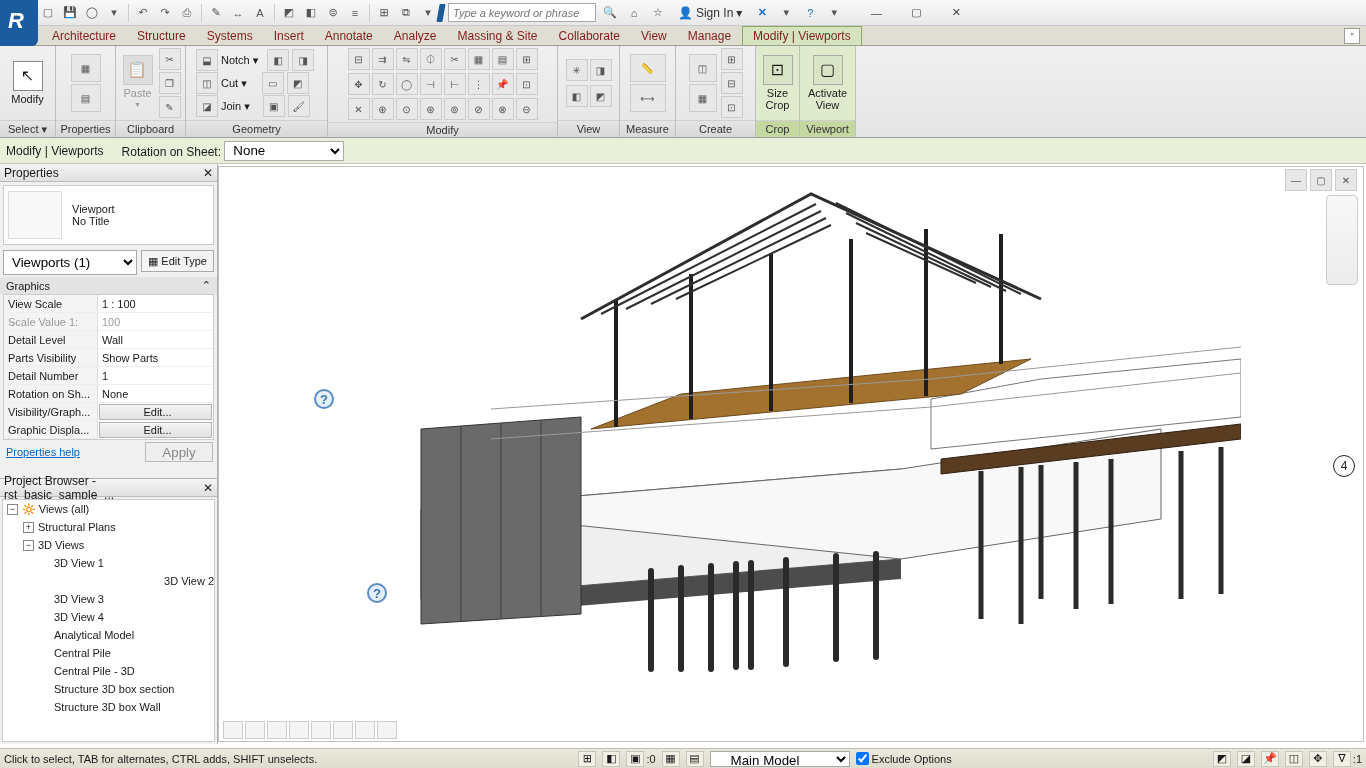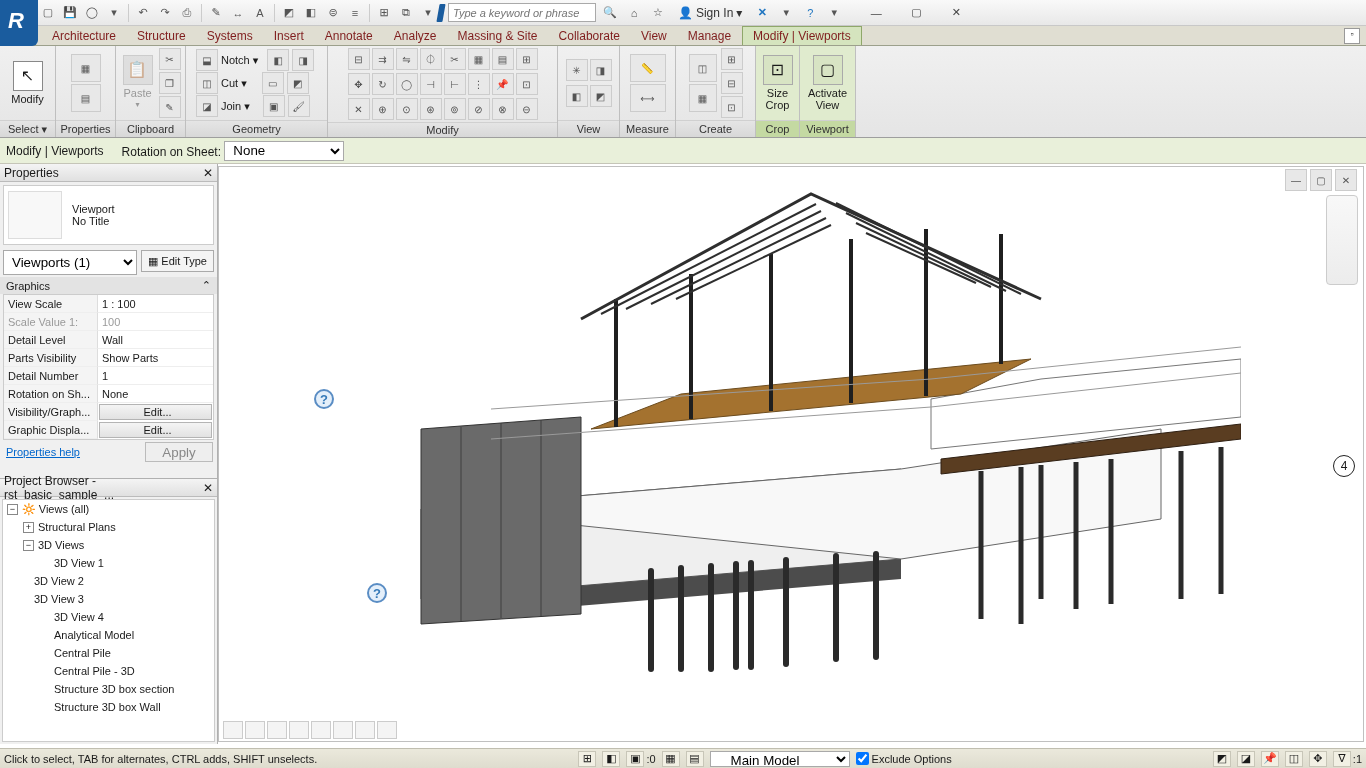--- a/index.html
+++ b/index.html
@@ -378,25 +378,25 @@
             <span>Structural Plans</span>
           </div>
           <div class="tree-node" style="padding-left: 20px;">
             <span class="tree-toggle">−</span>
             <span>3D Views</span>
           </div>
           <div class="tree-node" style="padding-left: 36px;">
             <span style="width: 15px; display: inline-block;"></span>
             <span>3D View 1</span>
           </div>
-          <div class="tree-node" style="padding-left: 16px;">
+          <div class="tree-node" style="padding-left: 16px; justify-content: flex-end;">
             <span style="width: 15px; display: inline-block;"></span>
             <span>3D View 2</span>
           </div>
-          <div class="tree-node" style="padding-left: 16px;">
+          <div class="tree-node" style="padding-left: 36px;">
             <span style="width: 15px; display: inline-block;"></span>
             <span>3D View 3</span>
           </div>
           <div class="tree-node" style="padding-left: 36px;">
             <span style="width: 15px; display: inline-block;"></span>
             <span>3D View 4</span>
           </div>
           <div class="tree-node" style="padding-left: 36px;">
             <span style="width: 15px; display: inline-block;"></span>
             <span>Analytical Model</span>

